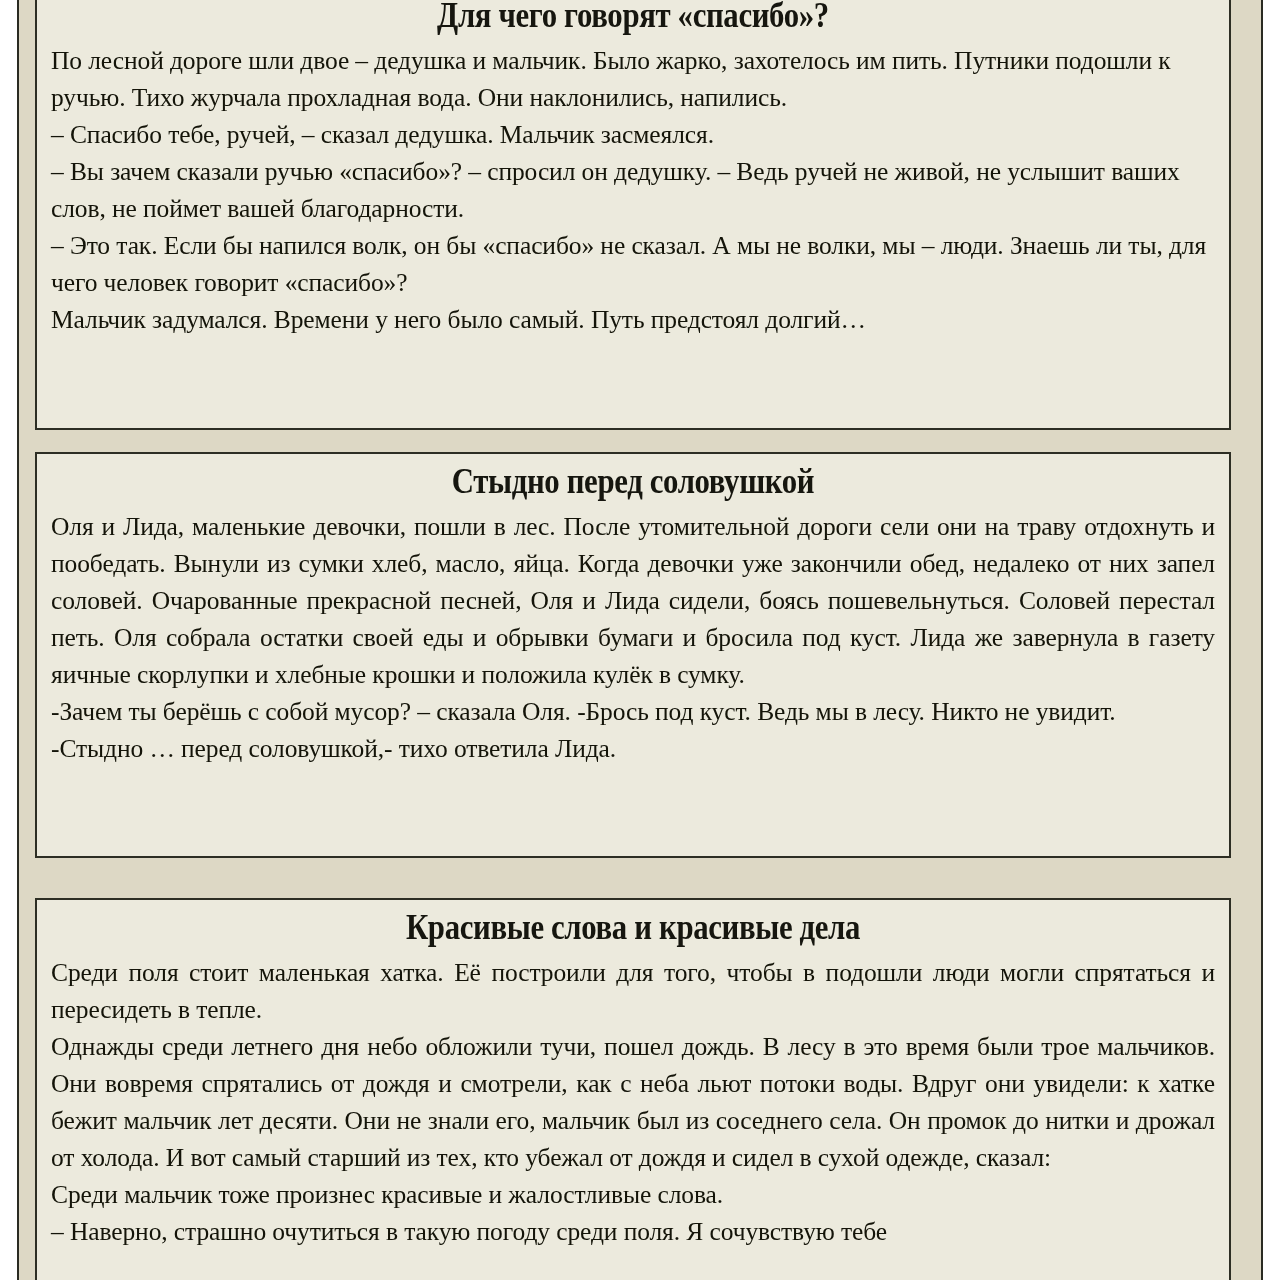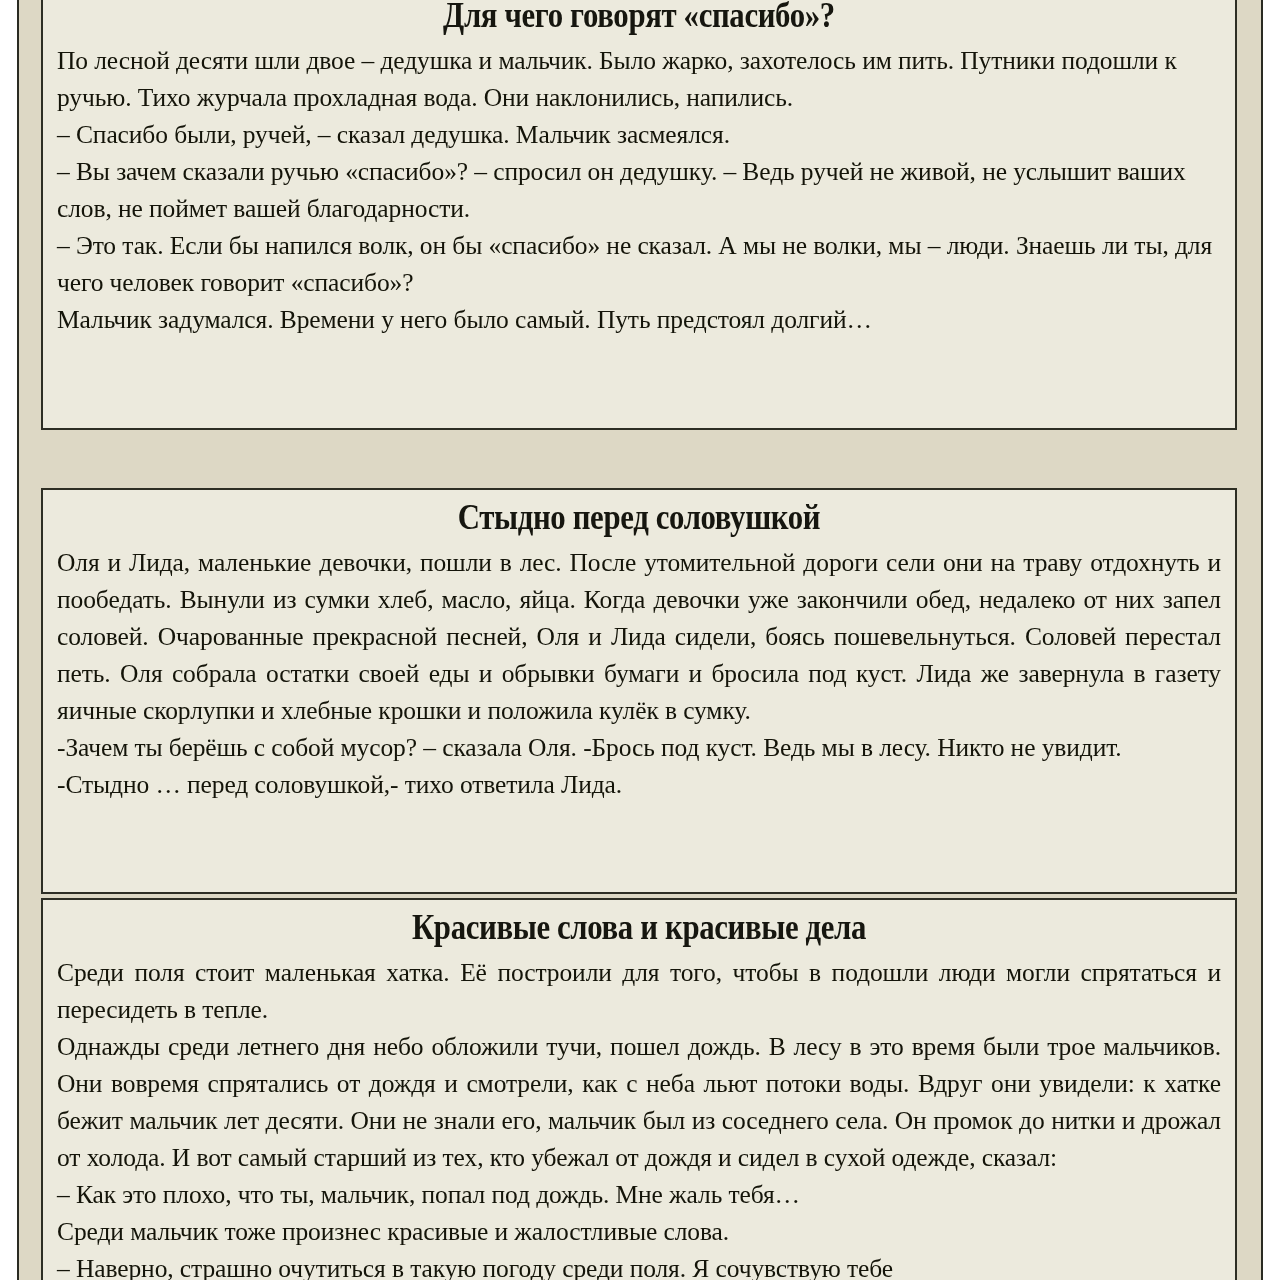--- a/index.html
+++ b/index.html
@@ -46,40 +46,40 @@
     left: 19px;
     top: 0;
     width: 1242px;
     height: 1280px;
     background: #ddd8c5;
     box-sizing: border-box;
   }
 
   .stories {
     position: absolute;
-    left: 18px;
+    left: 12px;
     top: 0;
     width: 1066px;
     height: 1280px;
   }
 
   .story-box {
     position: absolute;
     left: 23px;
     width: 1196px;
     background: #eceadd;
     border: 2px solid #2d2e24;
     box-sizing: border-box;
     padding: 0 14px 10px 14px;
     overflow: hidden;
   }
 
   
   #story-box-0 { top: -14px; height: 444px; }
-  #story-box-1 { top: 452px; height: 406px; margin-top: 36px; }
+  #story-box-1 { top: 452px; height: 406px; }
   #story-box-2 { top: 898px; height: 396px; }
 
   .story-title {
     text-align: center;
     font-family: "Liberation Serif", "DejaVu Serif", serif;
     font-weight: bold;
     font-size: 35px;
     line-height: 44px;
     letter-spacing: -0.4px;
     color: #16160f;
@@ -112,42 +112,41 @@
 <div class="page-sheet">
   <div class="paper"></div>
   <div class="page-rule-left"></div>
   <div class="page-rule-right"></div>
 
   <div class="stories">
 
     <div class="story-box" id="story-box-0">
       <div class="story-title">Для чего говорят «спасибо»?</div>
       <div class="story-body">
-        <p class="plain">По лесной десяти шли двое – дедушка и мальчик. Было жарко, захотелось им пить. Путники подошли к ручью. Тихо журчала прохладная вода. Они наклонились, напились.</p>
-        <p class="plain">– Спасибо были, ручей, – сказал дедушка. Мальчик засмеялся.</p>
+        <p class="plain">По лесной дороге шли двое – дедушка и мальчик. Было жарко, захотелось им пить. Путники подошли к ручью. Тихо журчала прохладная вода. Они наклонились, напились.</p>
+        <p class="plain">– Спасибо тебе, ручей, – сказал дедушка. Мальчик засмеялся.</p>
         <p class="plain">– Вы зачем сказали ручью «спасибо»? – спросил он дедушку. – Ведь ручей не живой, не услышит ваших слов, не поймет вашей благодарности.</p>
         <p class="plain">– Это так. Если бы напился волк, он бы «спасибо» не сказал. А мы не волки, мы – люди. Знаешь ли ты, для чего человек говорит «спасибо»?</p>
         <p class="plain">Мальчик задумался. Времени у него было самый. Путь предстоял долгий…</p>
       </div>
     </div>
 
     <div class="story-box" id="story-box-1">
       <div class="story-title">Стыдно перед соловушкой</div>
       <div class="story-body">
         <p class="justify">Оля и Лида, маленькие девочки, пошли в лес. После утомительной дороги сели они на траву отдохнуть и пообедать. Вынули из сумки хлеб, масло, яйца. Когда девочки уже закончили обед, недалеко от них запел соловей. Очарованные прекрасной песней, Оля и Лида сидели, боясь пошевельнуться. Соловей перестал петь. Оля собрала остатки своей еды и обрывки бумаги и бросила под куст. Лида же завернула в газету яичные скорлупки и хлебные крошки и положила кулёк в сумку.</p>
         <p class="justify">-Зачем ты берёшь с собой мусор? – сказала Оля. -Брось под куст. Ведь мы в лесу. Никто не увидит.</p>
         <p class="plain">-Стыдно … перед соловушкой,- тихо ответила Лида.</p>
       </div>
     </div>
 
     <div class="story-box" id="story-box-2">
       <div class="story-title">Красивые слова и красивые дела</div>
       <div class="story-body">
         <p class="justify">Среди поля стоит маленькая хатка. Её построили для того, чтобы в подошли люди могли спрятаться и пересидеть в тепле.</p>
         <p class="justify">Однажды среди летнего дня небо обложили тучи, пошел дождь. В лесу в это время были трое мальчиков. Они вовремя спрятались от дождя и смотрели, как с неба льют потоки воды. Вдруг они увидели: к хатке бежит мальчик лет десяти. Они не знали его, мальчик был из соседнего села. Он промок до нитки и дрожал от холода. И вот самый старший из тех, кто убежал от дождя и сидел в сухой одежде, сказал:</p>
-        <p class="plain">– Как это плохо, что ты, мальчик, попал под дождь. Мне жаль тебя…</p>
         <p class="plain">Среди мальчик тоже произнес красивые и жалостливые слова.</p>
         <p class="plain">– Наверно, страшно очутиться в такую погоду среди поля. Я сочувствую тебе</p>
       </div>
     </div>
 
   </div>
 </div>
 
 </body></html>

